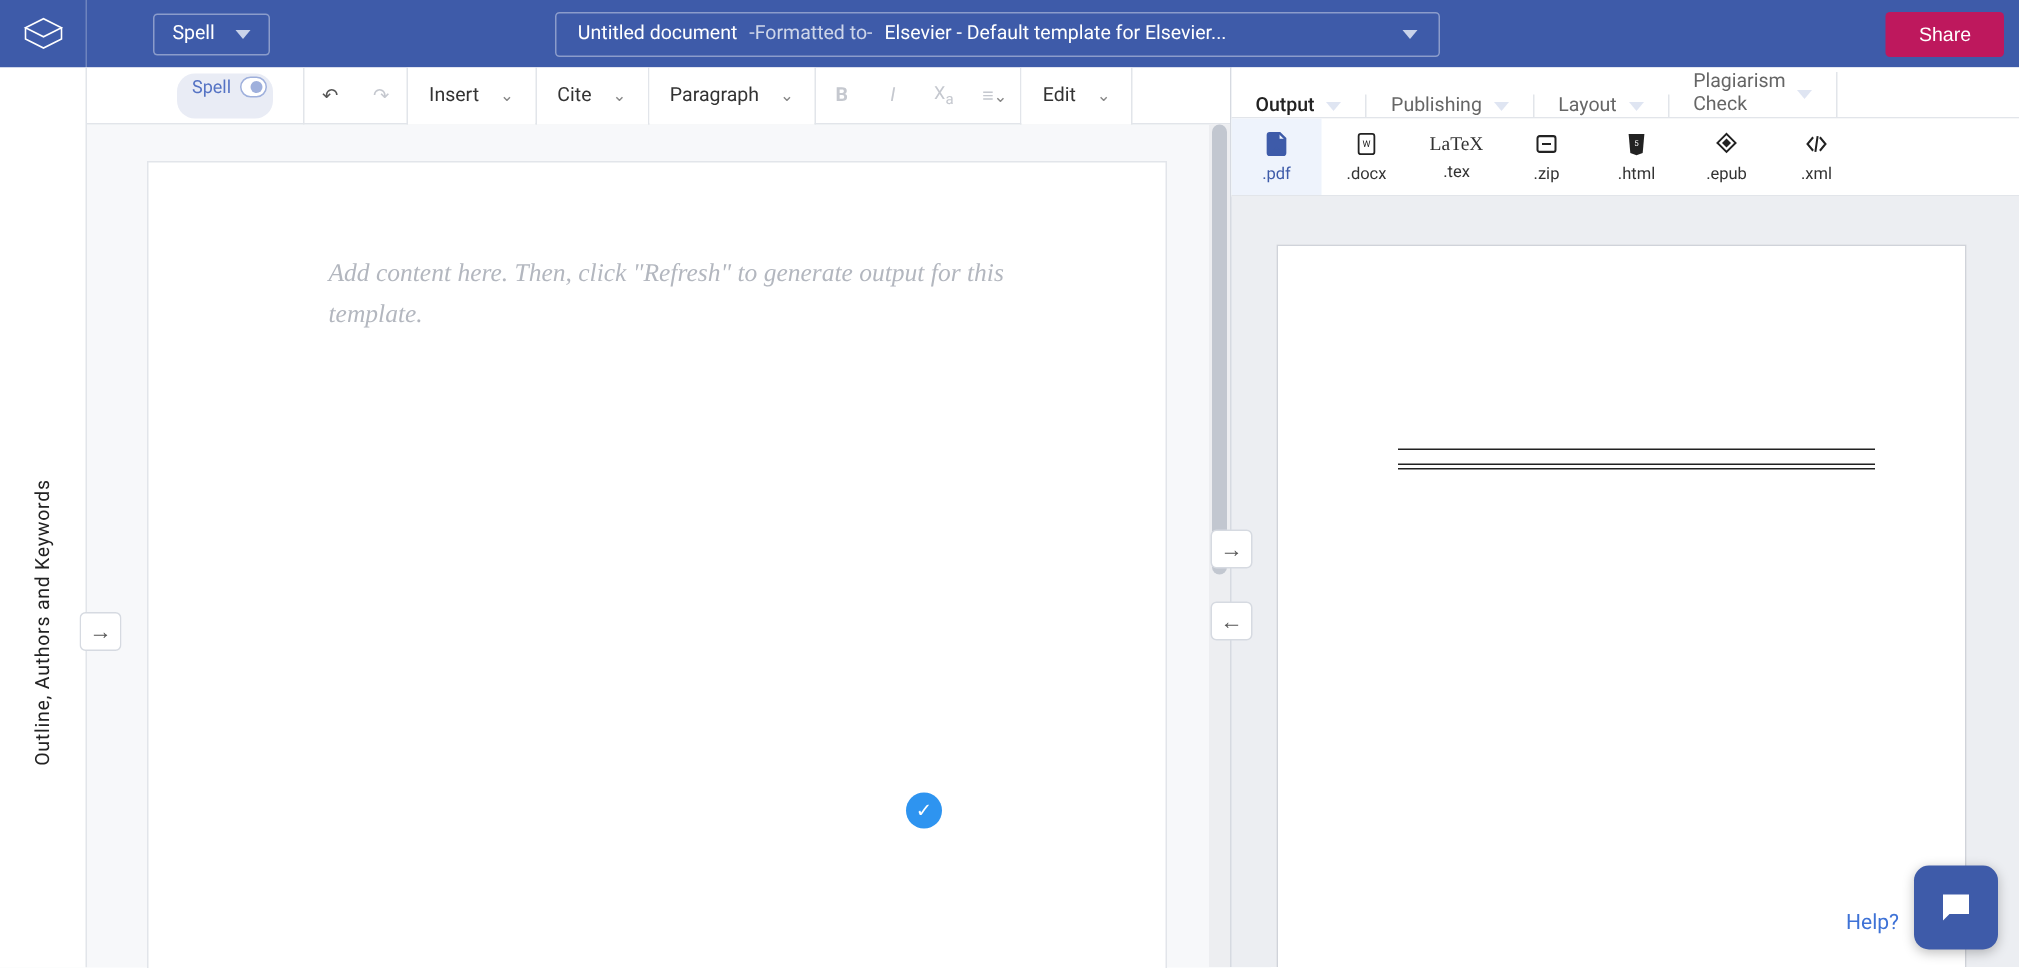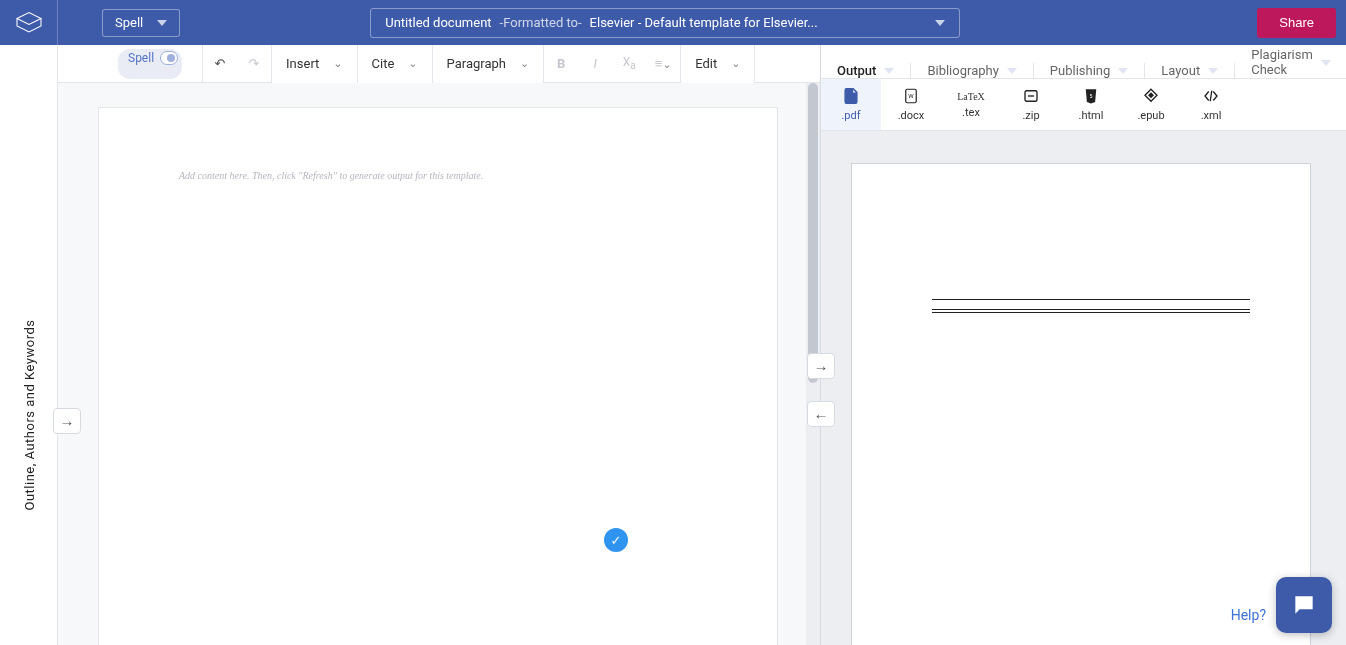--- a/index.html
+++ b/index.html
@@ -28,38 +28,38 @@
 
   .tb-sep { width:1px; height:38px; background:#e2e5ea; }
   .tb-btn { height:38px; display:flex; align-items:center; padding:0 14px; gap:14px; cursor:pointer; background:#fff; color:#333;}
   .tb-icon-btn { width:34px; height:38px; display:flex;align-items:center;justify-content:center; cursor:pointer; color:#555;}
   .tb-icon-btn.muted { color:#c5c8cf; }
   .chev { font-size:11px; color:#888; }
 
   .doc-scroll { position:absolute; top:38px; left:0; right:0; bottom:0; overflow:auto; }
   .doc-page { width: 680px; min-height: 800px; background:#fff; border:1px solid #e2e5ea; margin: 24px auto 0 40px; padding: 60px 80px; position:relative;}
   .ph-title { font-size: 28px; font-style: italic; color:#b3b7bf; font-family: Georgia, 'Times New Roman', serif; margin-bottom: 28px;}
-  .ph-body { font-size: 10px; font-style: italic; color:#b3b7bf; font-family: Georgia, 'Times New Roman', serif; line-height:1.6;}
+  .ph-body { font-size: 17px; font-style: italic; color:#b3b7bf; font-family: Georgia, 'Times New Roman', serif; line-height:1.6;margin-left:40px;}
   .check-badge { position:absolute; top: 420px; left: 505px; width:24px; height:24px; border-radius:50%; background:#2e94f0; display:flex;align-items:center;justify-content:center;color:#fff;font-size:13px;}
 
   .editor-scrollbar { position:absolute; top:38px; right:0; width:14px; bottom:0; background:#edeef1; }
   .editor-scrollbar .thumb{ position:absolute; left:2px; right:2px; top:0; height:300px; background:#c2c7d0; border-radius:5px;}
 
   .right-pane { width: 526px; background:#eceef2; border-left:1px solid #d6dae1; position:relative; display:flex; flex-direction:column;}
   .right-tabs { height:34px; background:#fff; border-bottom:1px solid #e2e5ea; display:flex; align-items:flex-end;}
   .rtab { padding:0 16px; display:flex; align-items:center; gap:8px; font-size:13px; color:#666; cursor:pointer; border-right:1px solid #e2e5ea;}
   .rtab.active { color:#222; font-weight:500;}
   .rtab.two-line { line-height:1.15; text-align:left;}
   .rtab .tri { opacity:0.6; }
 
   .format-row { height:52px; background:#fff; border-bottom:1px solid #e2e5ea; display:flex;}
   .fcell { width:60px; display:flex; flex-direction:column; align-items:center; justify-content:center; gap:4px; cursor:pointer; font-size:11px; color:#333;}
   .fcell.active { background:#eef3fc; color:#3e5ba9;}
   .fcell svg, .fcell .fake-icon { width:20px; height:18px; }
-  .latex-text{font-family:Georgia,serif;font-size:10px;}
+  .latex-text{font-family:Georgia,serif;font-size:13px;}
 
   .preview-area { flex:1; position:relative; overflow:hidden;}
   .preview-page { position:absolute; top:32px; left:30px; width:460px; height:560px; background:#fff; border:1px solid #d0d3da;}
   .preview-page .line1{ position:absolute; top:135px; left:80px; right:60px; height:1px; background:#222;}
   .preview-page .line2{ position:absolute; top:145px; left:80px; right:60px; height:1px; background:#222;}
   .preview-page .line3{ position:absolute; top:148px; left:80px; right:60px; height:1px; background:#222;}
 
   .pane-handle { position:absolute; width:28px; height:26px; border:1px solid #d6dae1; border-radius:4px; background:#fff; display:flex;align-items:center;justify-content:center; cursor:pointer; z-index:6;}
   .handle-right{ top: 308px; left: -14px;}
   .handle-left{ top: 356px; left: -14px;}
@@ -168,24 +168,20 @@
     <div class="pane-handle handle-left">
         <span class="arrow">←</span>
       </div>
 
     <div class="right-tabs">
       <div class="rtab active">
         <span>Output</span>
         <span class="tri-down tri"></span>
       </div>
       <div class="rtab">
-        <span>Bibliography</span>
-        <span class="tri-down tri"></span>
-      </div>
-      <div class="rtab">
         <span>Publishing</span>
         <span class="tri-down tri"></span>
       </div>
       <div class="rtab">
         <span>Layout</span>
         <span class="tri-down tri"></span>
       </div>
       <div class="rtab two-line">
         <span>Plagiarism<br>Check</span>
         <span class="tri-down tri"></span>

